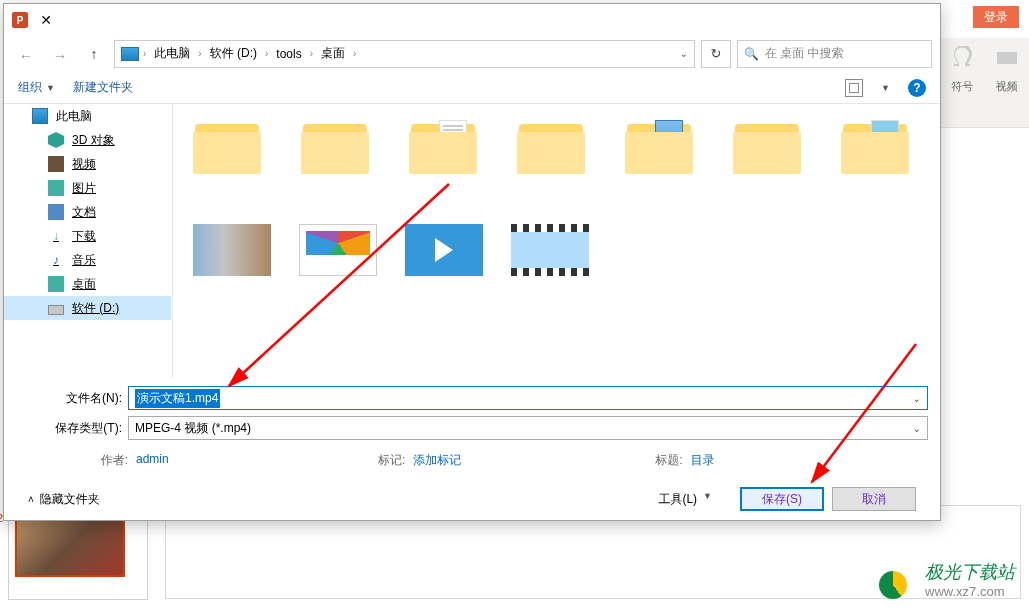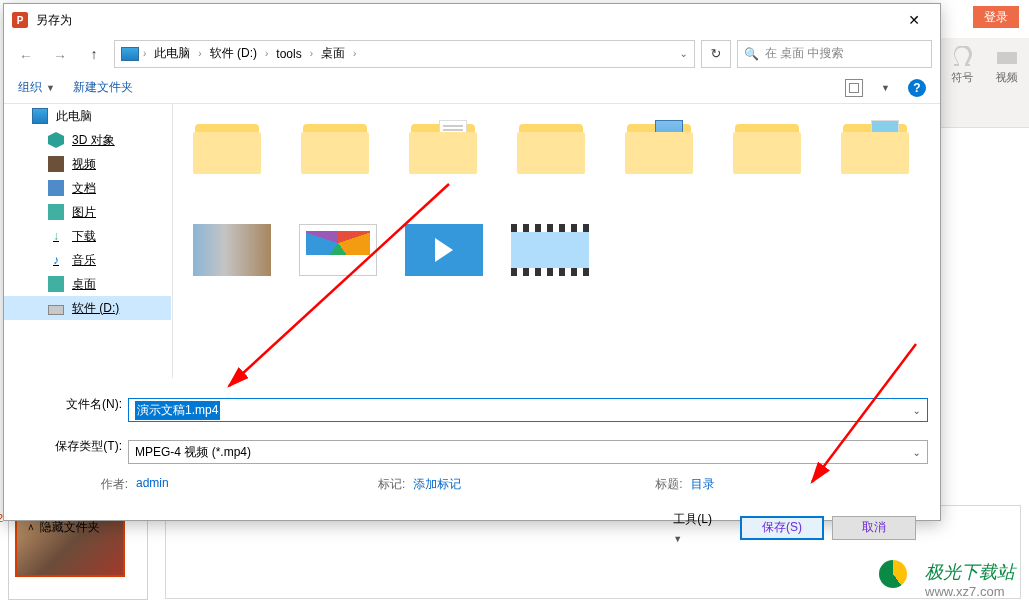--- a/index.html
+++ b/index.html
@@ -2,21 +2,21 @@
 <html><head>
 <meta charset="utf-8">
 <style>
 * { margin: 0; padding: 0; box-sizing: border-box; font-family: "Microsoft YaHei", "Segoe UI", sans-serif; }
 body { width: 1029px; height: 607px; background: #f3f3f3; position: relative; overflow: hidden; }
 
 
 .ppt-bg { position: absolute; top: 0; right: 0; bottom: 0; left: 0; background: #fff; }
 .ppt-login { position: absolute; top: 6px; right: 10px; width: 46px; height: 22px; background: #ed6c47; color: #fff; font-size: 12px; display: flex; align-items: center; justify-content: center; }
 .ppt-ribbon-bg { position: absolute; top: 38px; right: 0; width: 90px; height: 90px; background: #f3f2f1; border-left: 1px solid #e1dfdd; border-bottom: 1px solid #e1dfdd; display: flex; }
-.ppt-ribbon-item { flex: 1; display: flex; flex-direction: column; align-items: center; padding-top: 8px; font-size: 11px; color: #666; gap: 0; }
+.ppt-ribbon-item { flex: 1; display: flex; flex-direction: column; align-items: center; padding-top: 8px; font-size: 11px; color: #666; gap: 9px; }
 .ppt-ribbon-icon { width: 24px; height: 24px; color: #ccc; }
 .ppt-slide-pane { position: absolute; left: 8px; top: 505px; width: 140px; height: 95px; background: #fff; border: 1px solid #d0d0d0; }
 .ppt-thumb { margin: 6px 6px; width: 110px; height: 65px; background: linear-gradient(135deg,#c4986a 0%,#6a4c3a 50%,#a23a2a 100%); border: 2px solid #d83b01; }
 .ppt-editor { position: absolute; left: 165px; top: 505px; right: 8px; bottom: 8px; background: #fff; border: 1px solid #d8d8d8; }
 
 
 .dialog { position: absolute; left: 3px; top: 3px; width: 938px; height: 518px; background: #fff; border: 1px solid #9f9f9f; box-shadow: 0 4px 16px rgba(0,0,0,.25); }
 .titlebar { height: 32px; display: flex; align-items: center; padding: 0 8px; }
 .app-icon { width: 16px; height: 16px; background: #d24726; color: #fff; font-size: 10px; font-weight: bold; display: flex; align-items: center; justify-content: center; border-radius: 2px; }
 .title-text { margin-left: 8px; font-size: 12px; color: #000; flex: 1; }
@@ -75,45 +75,45 @@
 .thumb.t2::after { content:''; position:absolute; inset:6px 6px 20px 6px; background: conic-gradient(#e74c3c 0 20%,#f39c12 20% 40%,#27ae60 40% 60%,#3498db 60% 80%,#9b59b6 80% 100%); }
 .thumb.t3 { background: #3498db; display:flex; align-items:center; justify-content:center; }
 .thumb.t3 .play { width: 0; height: 0; border-left: 18px solid #fff; border-top: 12px solid transparent; border-bottom: 12px solid transparent; }
 .thumb.t4 { background: #b0ddfb; border-top: 8px solid repeating-linear-gradient(90deg,#333 0 6px,#fff 6px 12px); border-bottom: 8px solid repeating-linear-gradient(90deg,#333 0 6px,#fff 6px 12px); }
 .thumb.t4::before { content:''; position:absolute; top:0; left:0; right:0; height:8px; background: repeating-linear-gradient(90deg,#333 0 6px,#fff 6px 12px); }
 .thumb.t4::after { content:''; position:absolute; bottom:0; left:0; right:0; height:8px; background: repeating-linear-gradient(90deg,#333 0 6px,#fff 6px 12px); }
 
 .bottom-area { padding: 8px 12px; }
 .form-row { display: flex; align-items: center; margin-bottom: 6px; font-size: 12px; }
 .form-label { width: 112px; text-align: right; padding-right: 6px; color: #000; }
-.form-input { flex: 1; height: 24px; border: 1px solid #0078d4; padding: 4px 6px; font-size: 12px; display: flex; align-items: center; margin-top: 12px; }
+.form-input { flex: 1; height: 24px; border: 1px solid #0078d4; padding: 4px 6px; font-size: 12px; display: flex; align-items: center; }
 .form-input.combo { border: 1px solid #aaa; justify-content: space-between; }
 .form-input .selected-text { background: #0078d4; color: #fff; padding: 1px 2px; }
 .combo-dd { font-size: 10px; color: #555; }
 
 .meta-row { display: flex; font-size: 12px; padding: 6px 0 12px 0; gap: 8px; }
 .meta-label { color: #666; width: 112px; text-align: right; }
 .meta-val { color: #0066cc; width: 130px; }
 .meta-label2 { color: #666; margin-left: 104px; }
 .meta-label3 { color: #666; margin-left: 104px; }
 
 .footer { display: flex; align-items: center; padding: 6px 12px 0 12px; font-size: 12px; }
 .hide-folders { display: flex; align-items: center; gap: 6px; color: #000; }
 .hide-caret { font-size: 10px; }
 .footer-spacer { flex: 1; }
-.tools-dd { display: flex; align-items: flex-start; gap: 6px; margin-right: 20px; flex-direction: column; }
+.tools-dd { display: flex; align-items: flex-start; gap: 6px; margin-right: 20px; }
 .tools-dd .caret { font-size: 9px; color: #555; }
 .btn { width: 84px; height: 24px; border: 1px solid #aaa; background: #e1e1e1; font-size: 12px; display: flex; align-items: center; justify-content: center; color: #6d28d9; margin-left: 8px; }
 .btn.primary { border: 2px solid #0078d4; background: #e5f1fb; }
 
 
 .arrow-svg { position: absolute; top: 0; left: 0; width: 938px; height: 518px; pointer-events: none; }
 
 
-.watermark { position: absolute; right: 14px; bottom: 8px; display: flex; align-items: flex-start; gap: 18px; font-style: italic; font-size: 18px; color: #0b8a46; }
+.watermark { position: absolute; right: 14px; bottom: 8px; display: flex; align-items: flex-end; gap: 18px; font-style: italic; font-size: 18px; color: #0b8a46; }
 .watermark-logo { width: 28px; height: 28px; border-radius: 50%; background: conic-gradient(#ffc107 0 40%, #0b8a46 40% 100%); }
 .watermark-sub { font-size: 13px; color: #888; font-style: normal; }
 </style>
 </head>
 <body>
 
 <div class="ppt-bg">
   <div class="ppt-login">登录</div>
   <div class="ppt-ribbon-bg">
     <div class="ppt-ribbon-item">
@@ -133,21 +133,20 @@
     <div style="position:absolute;left:-12px;top:6px;font-size:11px;color:#d83b01">2</div>
     <div class="ppt-thumb"></div>
   </div>
   <div class="ppt-editor"></div>
 </div>
 
 <div class="dialog">
 
   <div class="titlebar">
     <div class="app-icon">P</div>
-    <div class="title-text">另存为</div>
     <div class="close-btn">✕</div>
   </div>
 
   <div class="navbar">
     <div class="nav-btn">←</div>
     <div class="nav-btn">→</div>
     <div class="nav-btn enabled">↑</div>
     <div class="pathbar">
       <span class="path-pc-icon"></span>
       <span class="path-sep">›</span>
@@ -186,26 +185,26 @@
         </div>
       <div class="sidebar-item sub">
           <span class="sb-icon ic-3d"></span>
           <span>3D 对象</span>
         </div>
       <div class="sidebar-item sub">
           <span class="sb-icon ic-video"></span>
           <span>视频</span>
         </div>
       <div class="sidebar-item sub">
+          <span class="sb-icon ic-pic"></span>
+          <span>图片</span>
+        </div>
+      <div class="sidebar-item sub">
           <span class="sb-icon ic-doc"></span>
           <span>文档</span>
-        </div>
-      <div class="sidebar-item sub">
-          <span class="sb-icon ic-pic"></span>
-          <span>图片</span>
         </div>
       <div class="sidebar-item sub">
           <span class="sb-icon ic-dl">↓</span>
           <span>下载</span>
         </div>
       <div class="sidebar-item sub">
           <span class="sb-icon ic-music">♪</span>
           <span>音乐</span>
         </div>
       <div class="sidebar-item sub">

